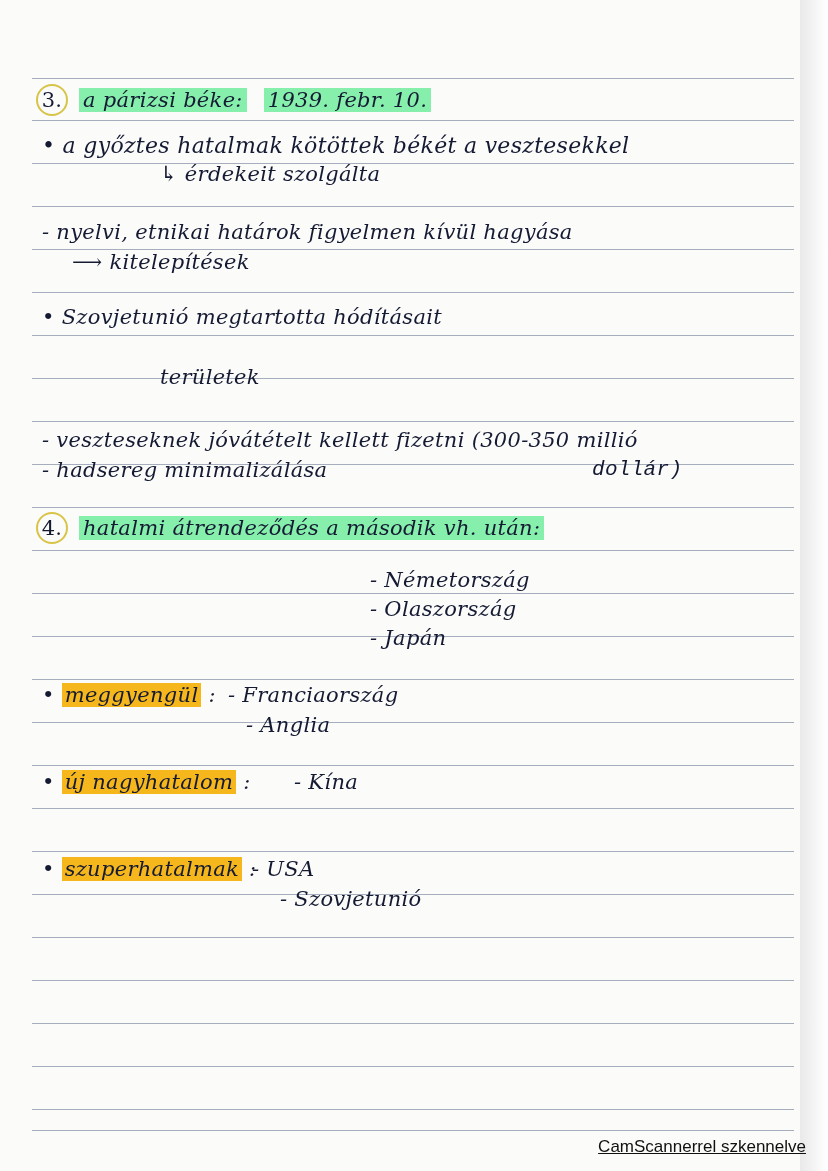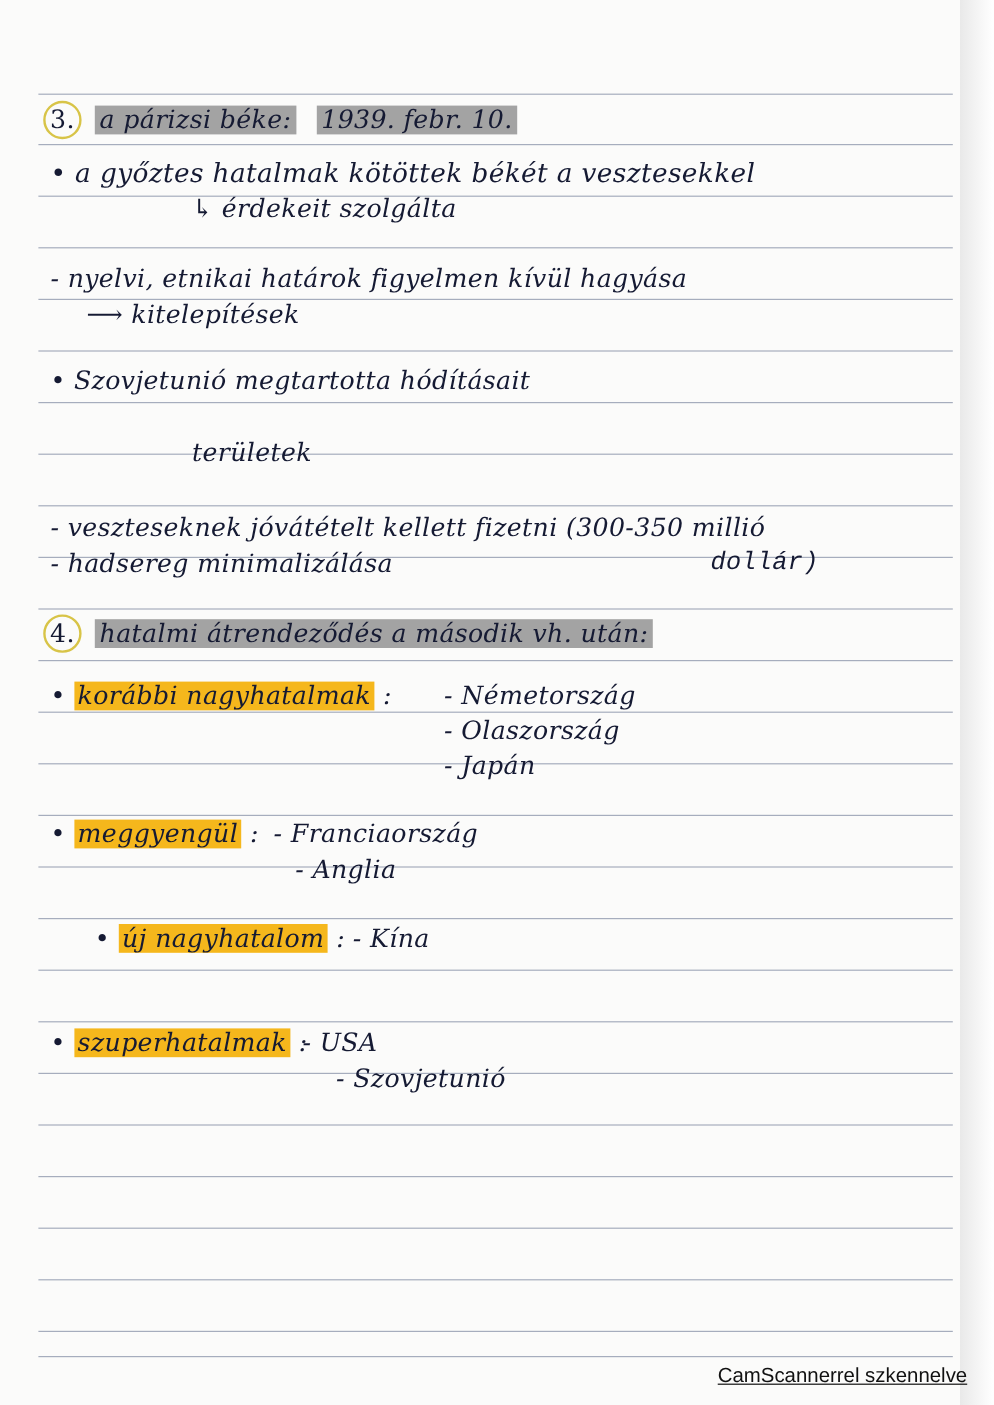--- a/index.html
+++ b/index.html
@@ -19,21 +19,21 @@
     }
     .ruled-line {
       position: absolute; left: 32px; width: 762px; height: 0;
       border-top: 1.5px solid #8a93a8; opacity: 0.75;
     }
     .hw {
       position: absolute; color: #151a33;
       font-family: "DejaVu Serif", serif; font-style: italic;
       font-size: 21px; white-space: nowrap; letter-spacing: 0.3px;
     }
-    .hl-green { background: #a3a3a3; padding: 0 4px; }
+    .hl-green { background: #86efac; padding: 0 4px; }
     .hl-orange { background: #f5b71c; padding: 0 3px; }
     .circle {
       display: inline-block; width: 28px; height: 28px; border-radius: 50%;
       border: 2px solid #d8c447; text-align: center; line-height: 28px;
       margin-right: 4px; font-style: normal;
     }
     .footer {
       position: absolute; right: 22px; top: 1137px;
       font-family: "Liberation Sans", sans-serif; font-size: 17px; color: #111; text-decoration: underline;
     }
@@ -87,34 +87,31 @@
 
   <div class="hw" style="left:42px; top:428px;">- veszteseknek jóvátételt kellett fizetni (300-350 millió</div>
   <div class="hw" style="left:42px; top:458px;">- hadsereg minimalizálása</div>
   <div class="hw" style="left:592px; top:458px;font-family:Liberation Mono, monospace;">dollár)</div>
 
   <div class="hw" style="left:36px; top:512px;">
     <span class="circle">4.</span>
     <span class="hl-green">hatalmi átrendeződés a második vh. után:</span>
   </div>
 
-  <div class="hw" style="left:42px; top:568px;">
-    • <span class="hl-orange">korábbi nagyhatalmak</span> :
-  </div>
   <div class="hw" style="left:370px; top:568px;">- Németország</div>
   <div class="hw" style="left:370px; top:597px;">- Olaszország</div>
   <div class="hw" style="left:370px; top:626px;">- Japán</div>
 
   <div class="hw" style="left:42px; top:683px;">
     • <span class="hl-orange">meggyengül</span> :
   </div>
   <div class="hw" style="left:228px; top:683px;text-align:right;">- Franciaország</div>
   <div class="hw" style="left:246px; top:713px;">- Anglia</div>
 
-  <div class="hw" style="left:42px; top:770px;margin-left:37px;">
+  <div class="hw" style="left:42px; top:770px;">
     • <span class="hl-orange">új nagyhatalom</span> :
   </div>
   <div class="hw" style="left:294px; top:770px;">- Kína</div>
 
   <div class="hw" style="left:42px; top:857px;">
     • <span class="hl-orange">szuperhatalmak</span> :
   </div>
   <div class="hw" style="left:252px; top:857px;">- USA</div>
   <div class="hw" style="left:280px; top:887px;">- Szovjetunió</div>
 </div>

